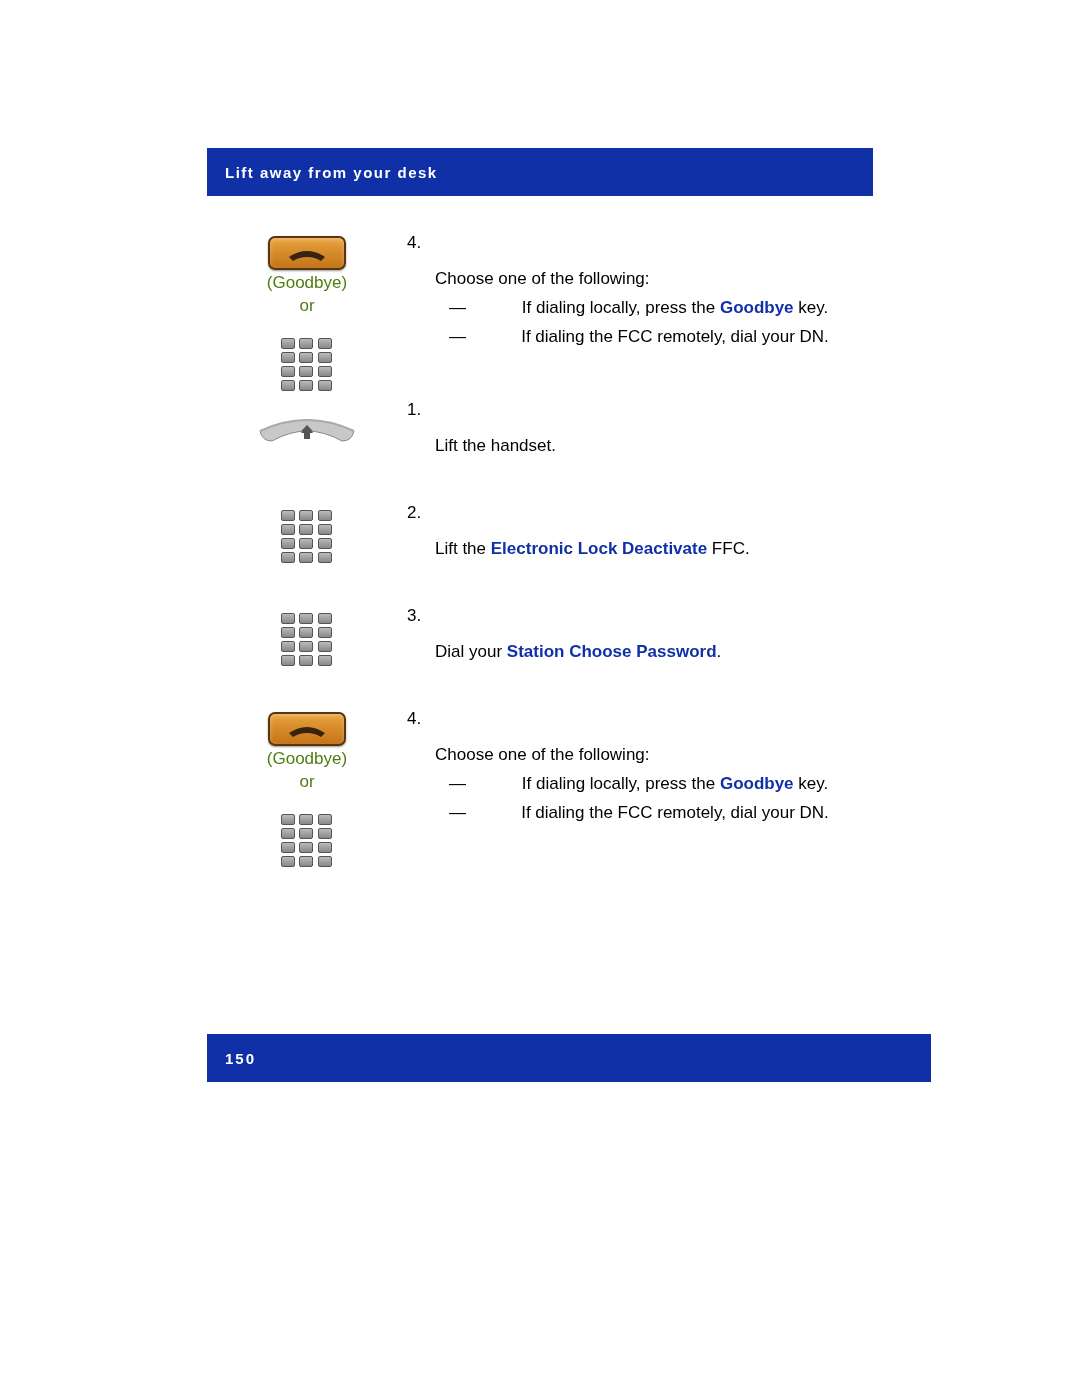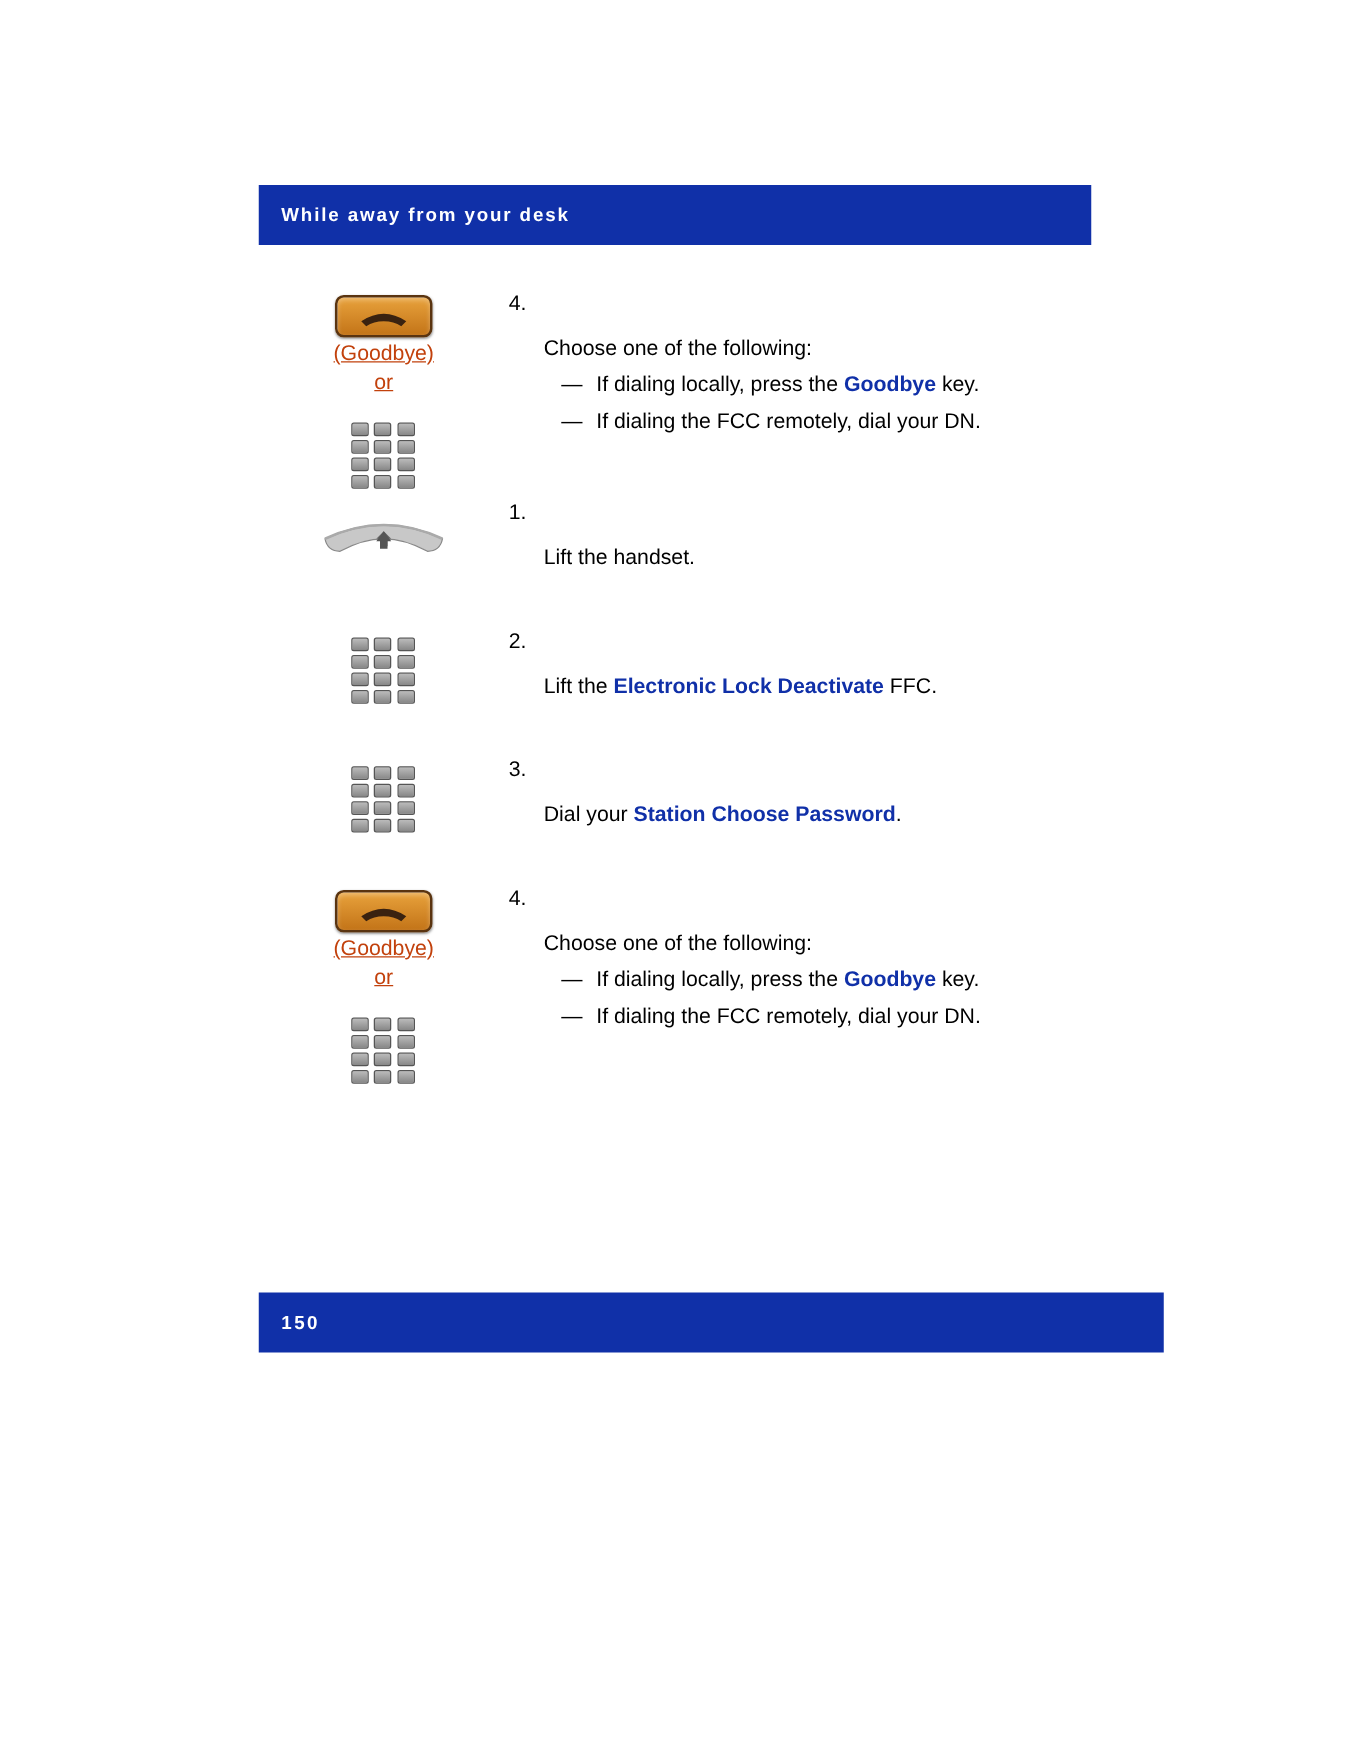--- a/index.html
+++ b/index.html
@@ -60,21 +60,21 @@
   .step-body { flex: 1; margin-top: 36px; }
   .sub-row {
     display: flex;
     margin-top: 6px;
     padding-left: 14px;
   }
   .sub-dash {
     width: 28px;
     flex-shrink: 0;
   }
-  .sub-body { flex: 1; }
+  .sub-body { flex: 1; text-align: center; }
   .bold-blue { color: #1030a8; font-weight: bold; }
   .section-title {
     font-size: 17px;
     font-weight: bold;
     color: #000;
     margin: 30px 0 28px 0;
   }
   .goodbye-btn {
     width: 78px;
     height: 34px;
@@ -82,24 +82,23 @@
     border: 2px solid #5a3410;
     border-radius: 7px;
     display: flex;
     align-items: center;
     justify-content: center;
     box-shadow: inset 0 2px 4px rgba(255,255,255,0.3), 0 1px 2px rgba(0,0,0,0.4);
   }
   .goodbye-btn svg { display: block; }
   .caption {
     font-size: 17px;
-    color: #c2410c;
+    color: #4d7c0f;
     margin-top: 3px;
     text-align: center;
-    text-decoration: underline;
   }
   .keypad {
     width: 52px;
     margin-top: 4px;
   }
   .keypad-grid {
     display: grid;
     grid-template-columns: repeat(3, 1fr);
     gap: 3px;
   }
@@ -132,21 +131,21 @@
     padding-left: 18px;
   }
   .spacer-small { height: 18px; }
   .spacer-med { height: 28px; }
 </style>
 </head>
 <body>
 
 <div class="page">
   <div class="header-bar">
-    <span>While away from your desk</span>
+    <span>Lift away from your desk</span>
   </div>
 
   <div class="content">
 
     <div class="row">
       <div class="icon-col">
         <div class="goodbye-btn">
           <svg width="44" height="20" viewBox="0 0 44 20">
             <path d="M4 14 Q22 2 40 14 L36 18 Q30 14 22 14 Q14 14 8 18 Z" fill="#3a2210"></path>
           </svg>

